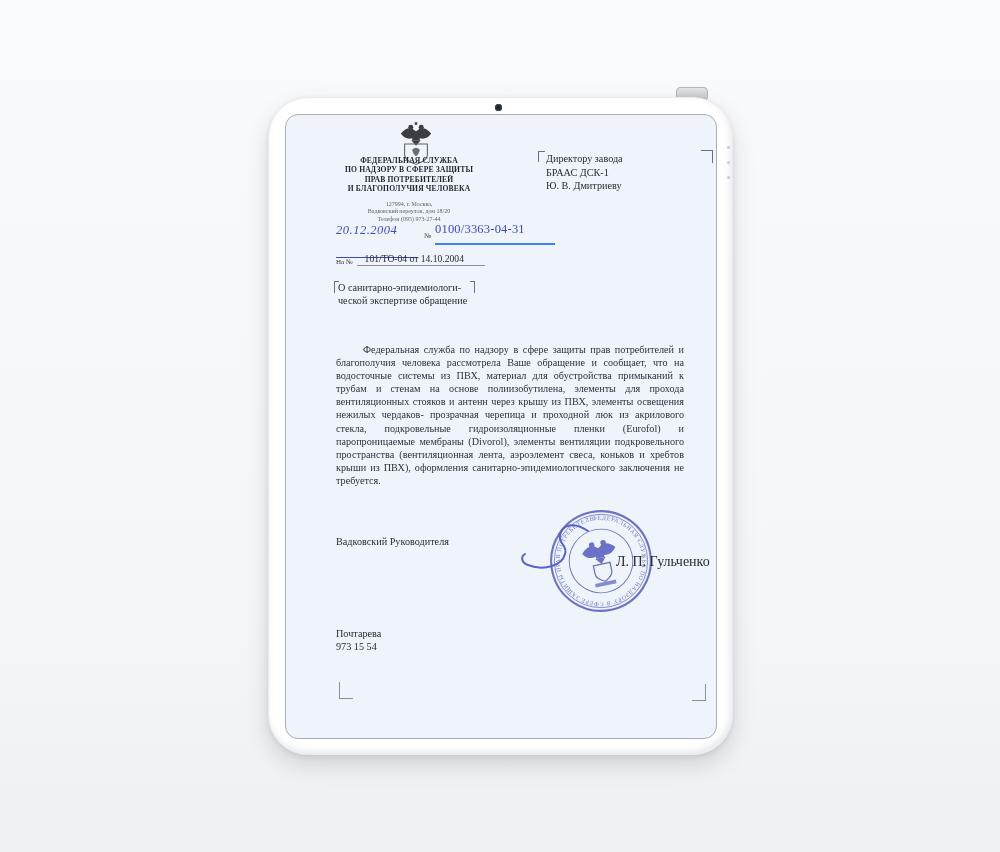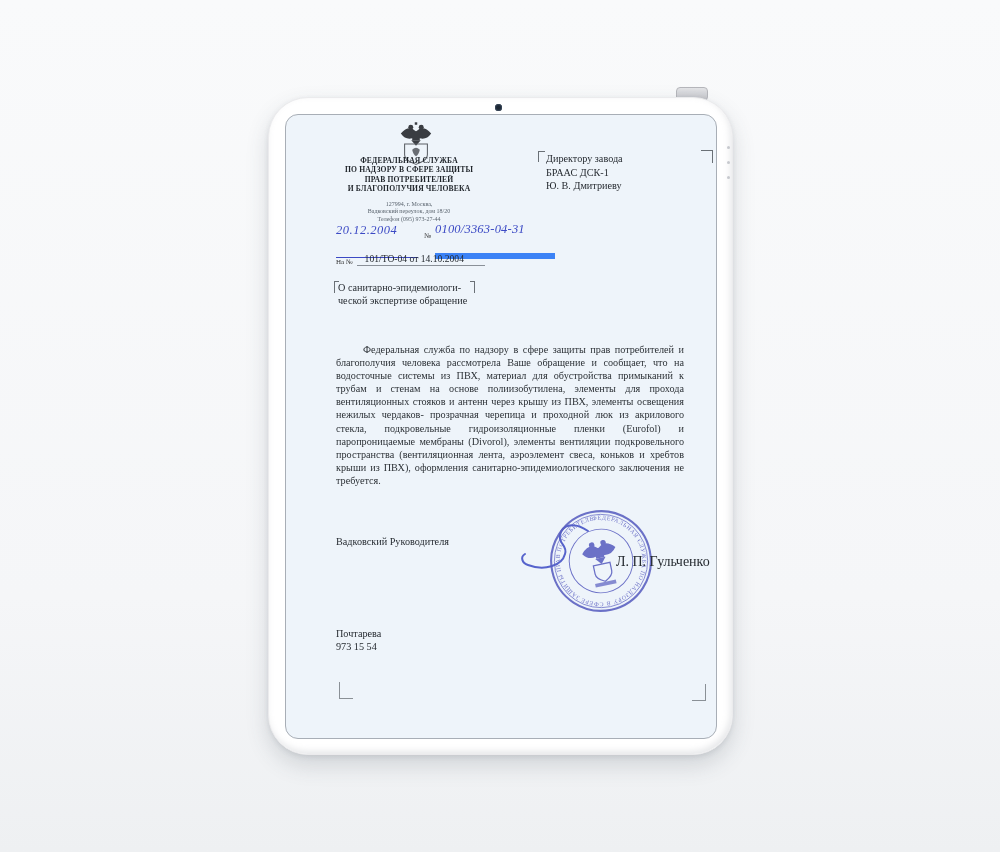--- a/index.html
+++ b/index.html
@@ -56,22 +56,22 @@
 
   .hw-row { position:absolute; left:50px; top:108px; width:210px; height:22px; }
   .hw-date {
     position:absolute; left:0; top:0; width:82px;
     font-style:italic; font-size:12.5px; color:#3b49c4;
     border-bottom:1px solid #3b49c4; padding-bottom:19px; letter-spacing:.5px;
   }
   .num-sign { position:absolute; left:88px; top:8px; font-size:7.5px; color:#333; }
   .hw-number {
     position:absolute; left:99px; top:-1px; width:120px;
-    font-style:italic; font-size:12.5px; color:#3b49c4;
-    border-bottom:6px solid #3b82f6; padding-bottom:16px; letter-spacing:.2px;
+    font-size:12.5px; color:#3b49c4;
+    border-bottom:2px solid #3b82f6; padding-bottom:6px; letter-spacing:.2px;
   }
 
   .reply-row { position:absolute; left:50px; top:133px; height:14px; }
   .reply-label { font-size:7px; color:#333; vertical-align:bottom; }
   .reply-value {
     display:inline-block; font-size:9.6px; color:#262b31;
     border-bottom:1px solid #8a9098; min-width:128px; padding:0 4px 1px 8px;
   }
 
   .recipient {

